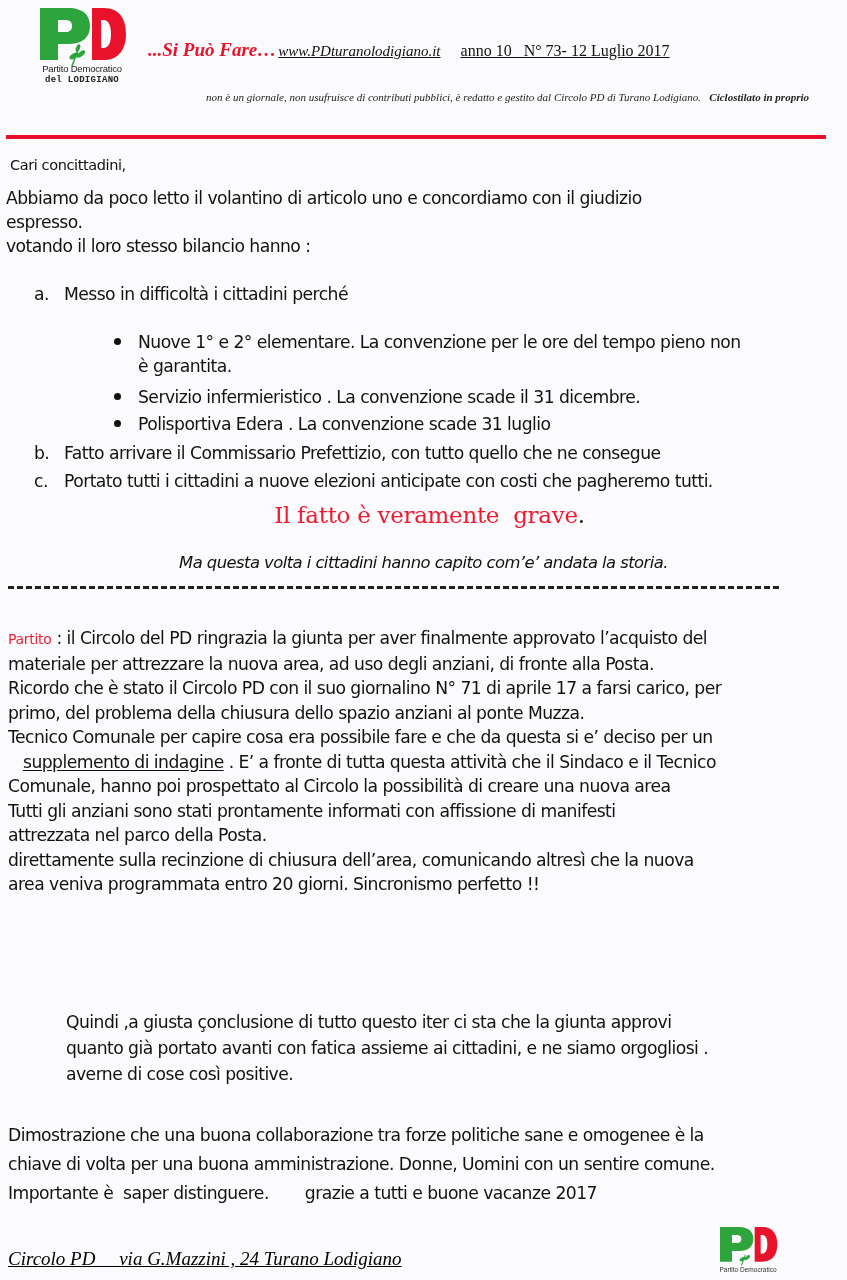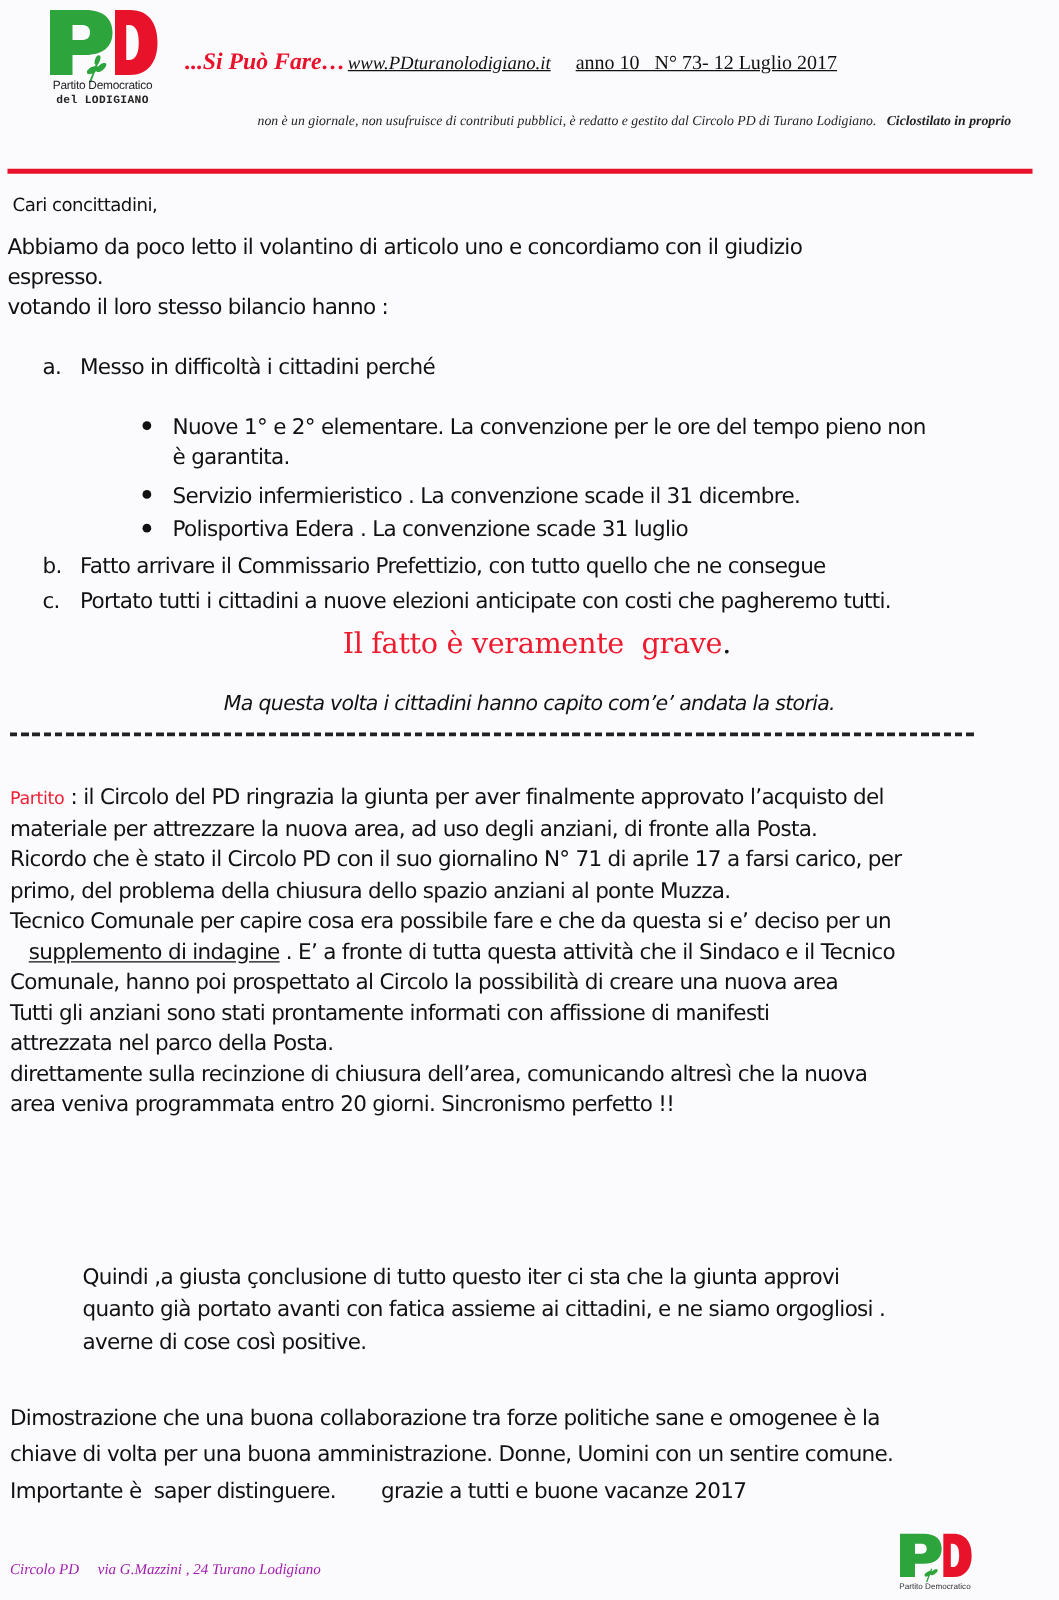--- a/index.html
+++ b/index.html
@@ -43,21 +43,21 @@
   .headline .hl-text { text-decoration-thickness: 2px; text-underline-offset: 3px; margin-left: 12px; }
   .headline .hl-dot { color: #111; }
 
   .dashes { left: 8px; top: 586px; width: 772px; height: 3px;
     background: repeating-linear-gradient(90deg, #222 0 6px, transparent 6px 9px); }
 
   .inoltre { color: #ee2236; font-size: 14px; letter-spacing: -0.3px; }
   .und { text-decoration: underline; text-underline-offset: 2px; margin-left: 15px; }
 
   .footer-addr { left: 8px; top: 1248px; font-family: "Liberation Serif", serif; font-style: italic;
-    font-size: 12px; color: #a21caf; white-space: pre; }
+    font-size: 19px; text-decoration: underline; color: #000000; white-space: pre; }
 
   .logo-small { left: 716px; top: 1224px; width: 64px; height: 42px; }
   .logo-small-cap { left: 712px; top: 1266px; width: 72px; text-align: center;
     font-family: "Liberation Sans", sans-serif; font-size: 6.5px; color: #333; }
 </style>
 </head>
 <body>
 
 <div class="abs logo">
   <svg width="96" height="62" viewBox="0 0 96 62">

